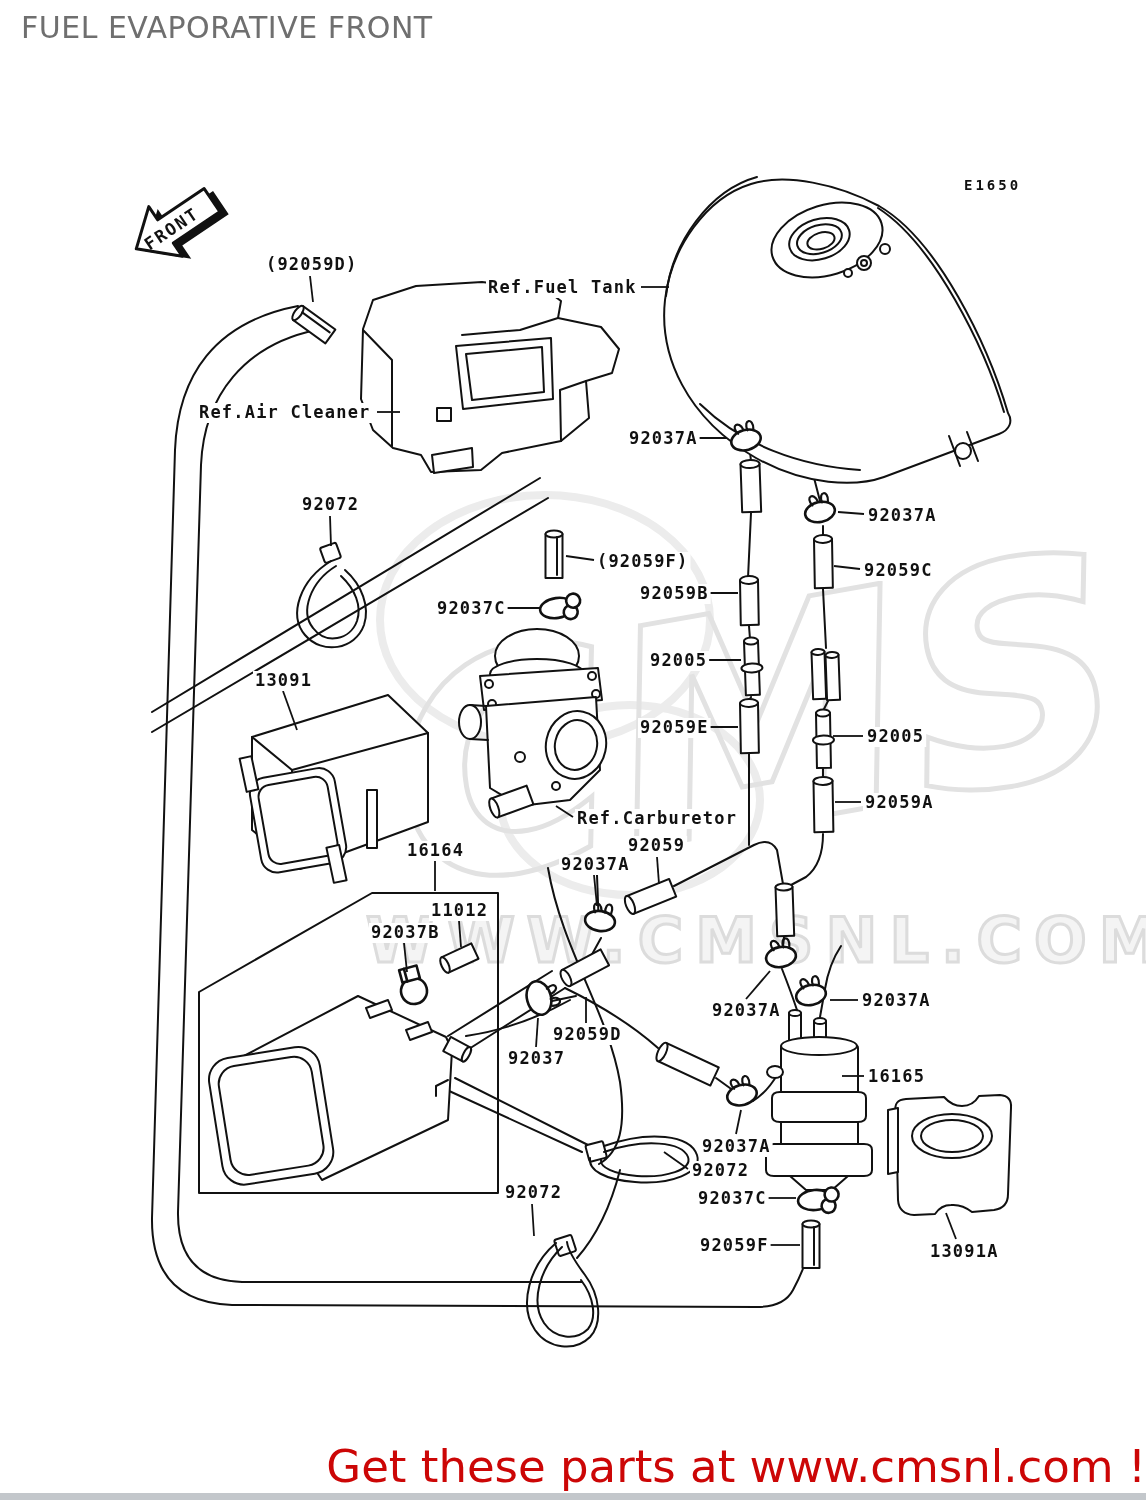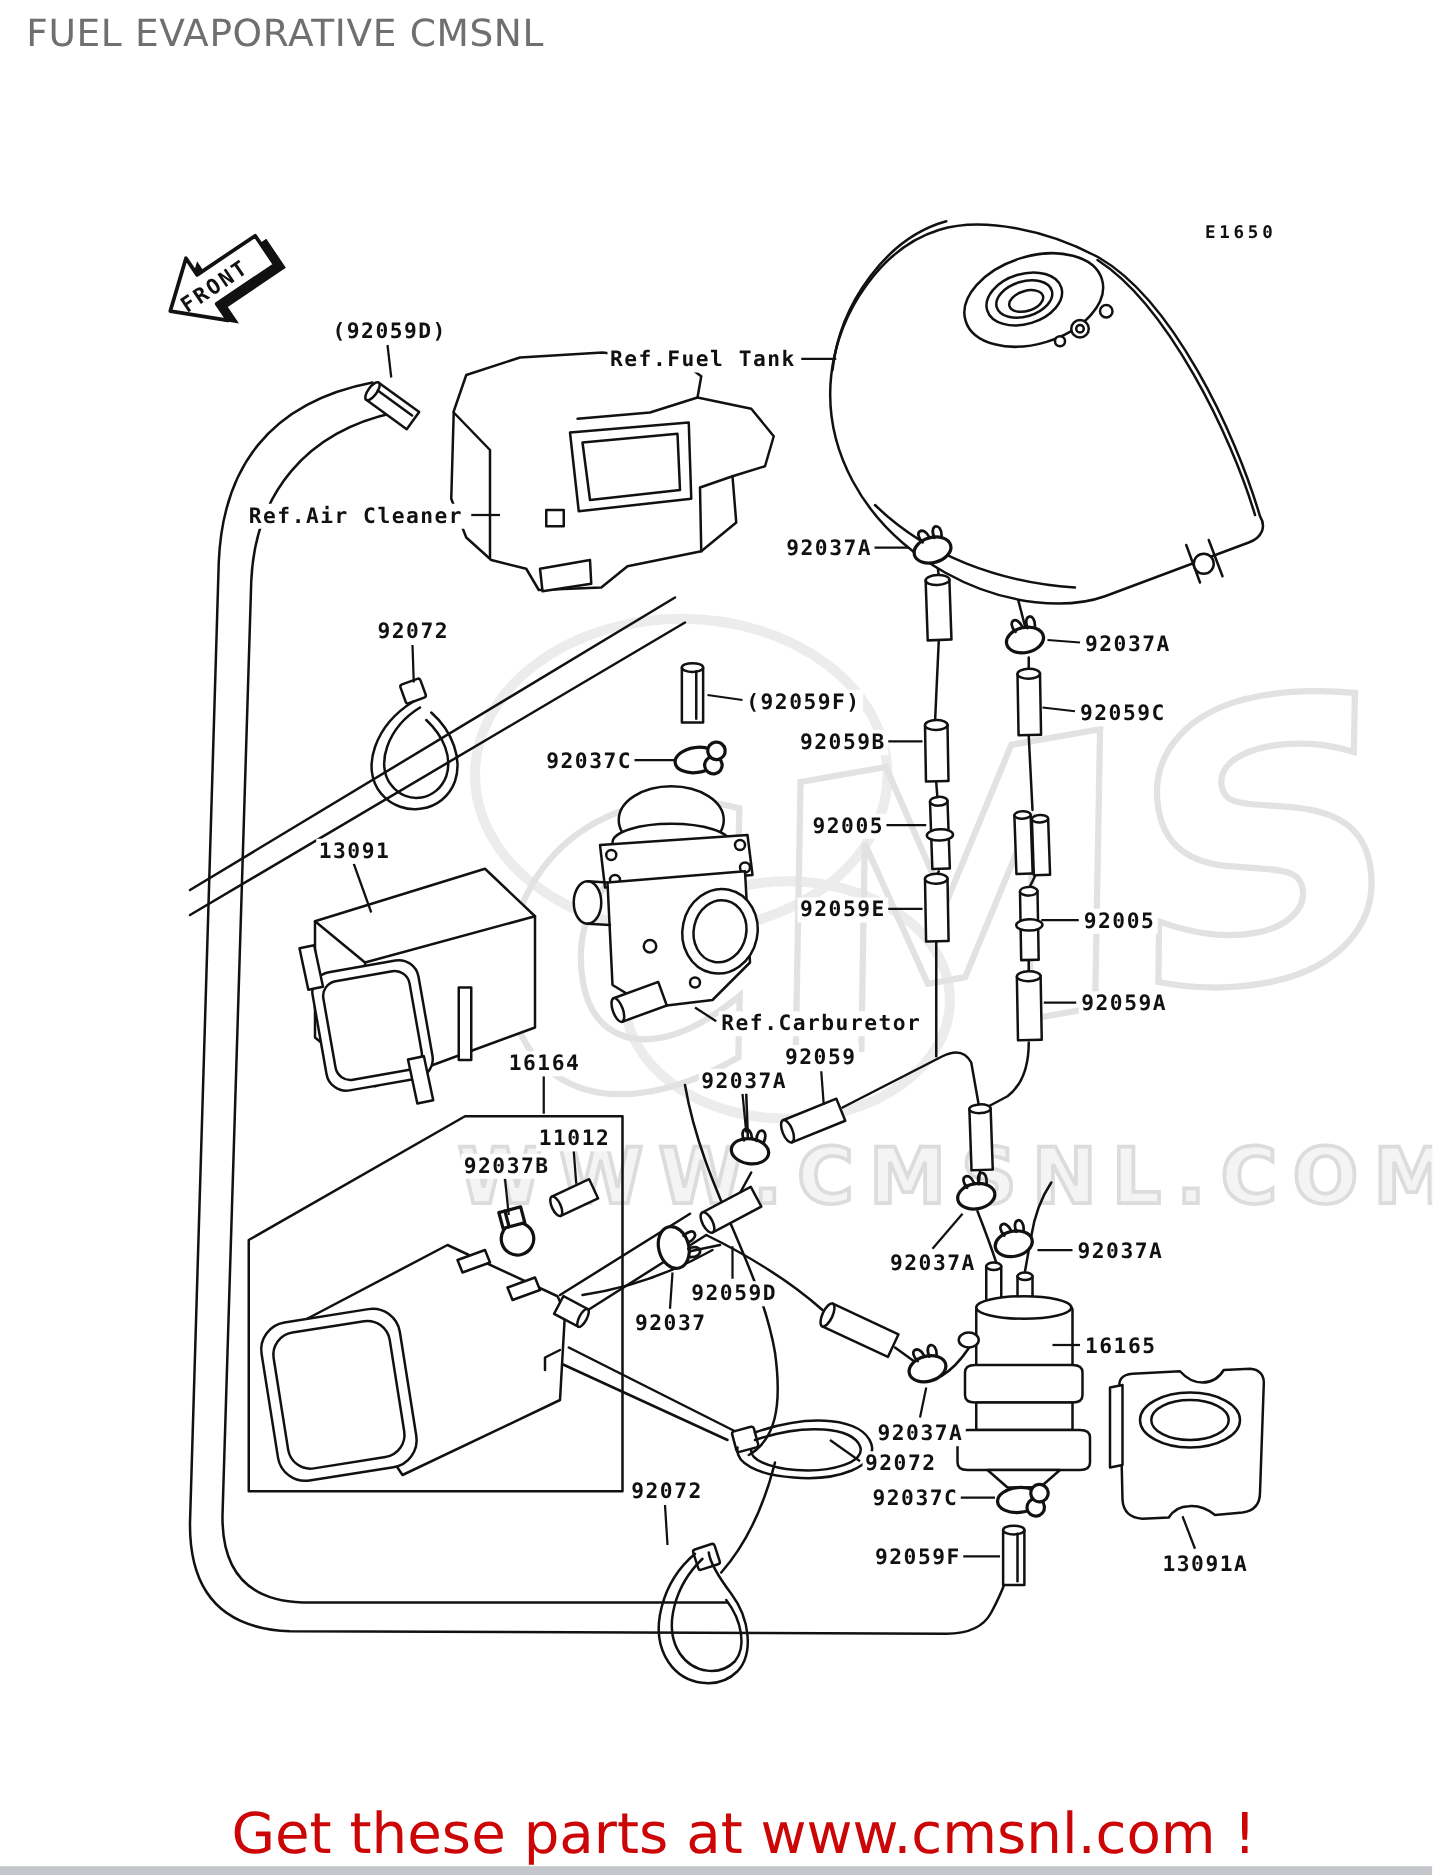--- a/index.html
+++ b/index.html
@@ -1,34 +1,34 @@
 <!DOCTYPE html>
 <html><head>
 <meta charset="utf-8">
 <style>
   html,body{margin:0;padding:0;background:#fff;}
   .page{position:relative;width:1146px;height:1500px;background:#fff;overflow:hidden;
         font-family:"DejaVu Sans",sans-serif;}
   .page-title{position:absolute;left:21px;top:10px;font-size:30px;letter-spacing:.5px;
         font-family:"DejaVu Sans","Liberation Sans",sans-serif;}
-  .footer-link{position:absolute;left:0;right:0;top:1440px;text-align:center;font-size:45px;
+  .footer-link{position:absolute;left:0;right:0;top:1440px;text-align:right;font-size:45px;
         font-family:"DejaVu Sans","Liberation Sans",sans-serif;padding-left:44px;}
   .bottom-strip{position:absolute;left:0;right:0;bottom:0;height:7px;background:#c3c7cb;}
   svg text.part{font-family:"DejaVu Sans Mono","Liberation Mono",monospace;font-weight:bold;
         fill:#111;}
   svg text.wm-url{font-family:"DejaVu Sans","Liberation Sans",sans-serif;font-weight:bold;}
   svg text.wm-big{font-family:"DejaVu Sans","Liberation Sans",sans-serif;font-weight:bold;font-style:italic;}
   svg text.front-txt{font-family:"DejaVu Sans Mono","Liberation Mono",monospace;font-weight:bold;
         font-size:17px;letter-spacing:2px;fill:#111;}
 </style>
 </head>
 <body>
 
 <div class="page">
-  <div class="page-title" style="color: rgb(111, 111, 111);">FUEL EVAPORATIVE CMSNL</div>
+  <div class="page-title" style="color: rgb(111, 111, 111);">FUEL EVAPORATIVE FRONT</div>
 
   <svg id="diagram-svg" width="1146" height="1500" viewBox="0 0 1146 1500" xmlns="http://www.w3.org/2000/svg">
 
     <g>
       <ellipse cx="545" cy="620" rx="165" ry="125" fill="none" stroke="#ececec" stroke-width="8"></ellipse>
       <ellipse cx="630" cy="800" rx="130" ry="95" fill="none" stroke="#ececec" stroke-width="8"></ellipse>
       <text class="wm-big" x="390" y="860" font-size="300" fill="none" stroke="#e2e2e2" stroke-width="5" transform="rotate(-10 560 740)">CMS</text>
       <text class="wm-url" x="366" y="962" font-size="62" letter-spacing="12" fill="#f4f4f4" stroke="#dcdcdc" stroke-width="3">WWW.CMSNL.COM</text>
     </g>
 

